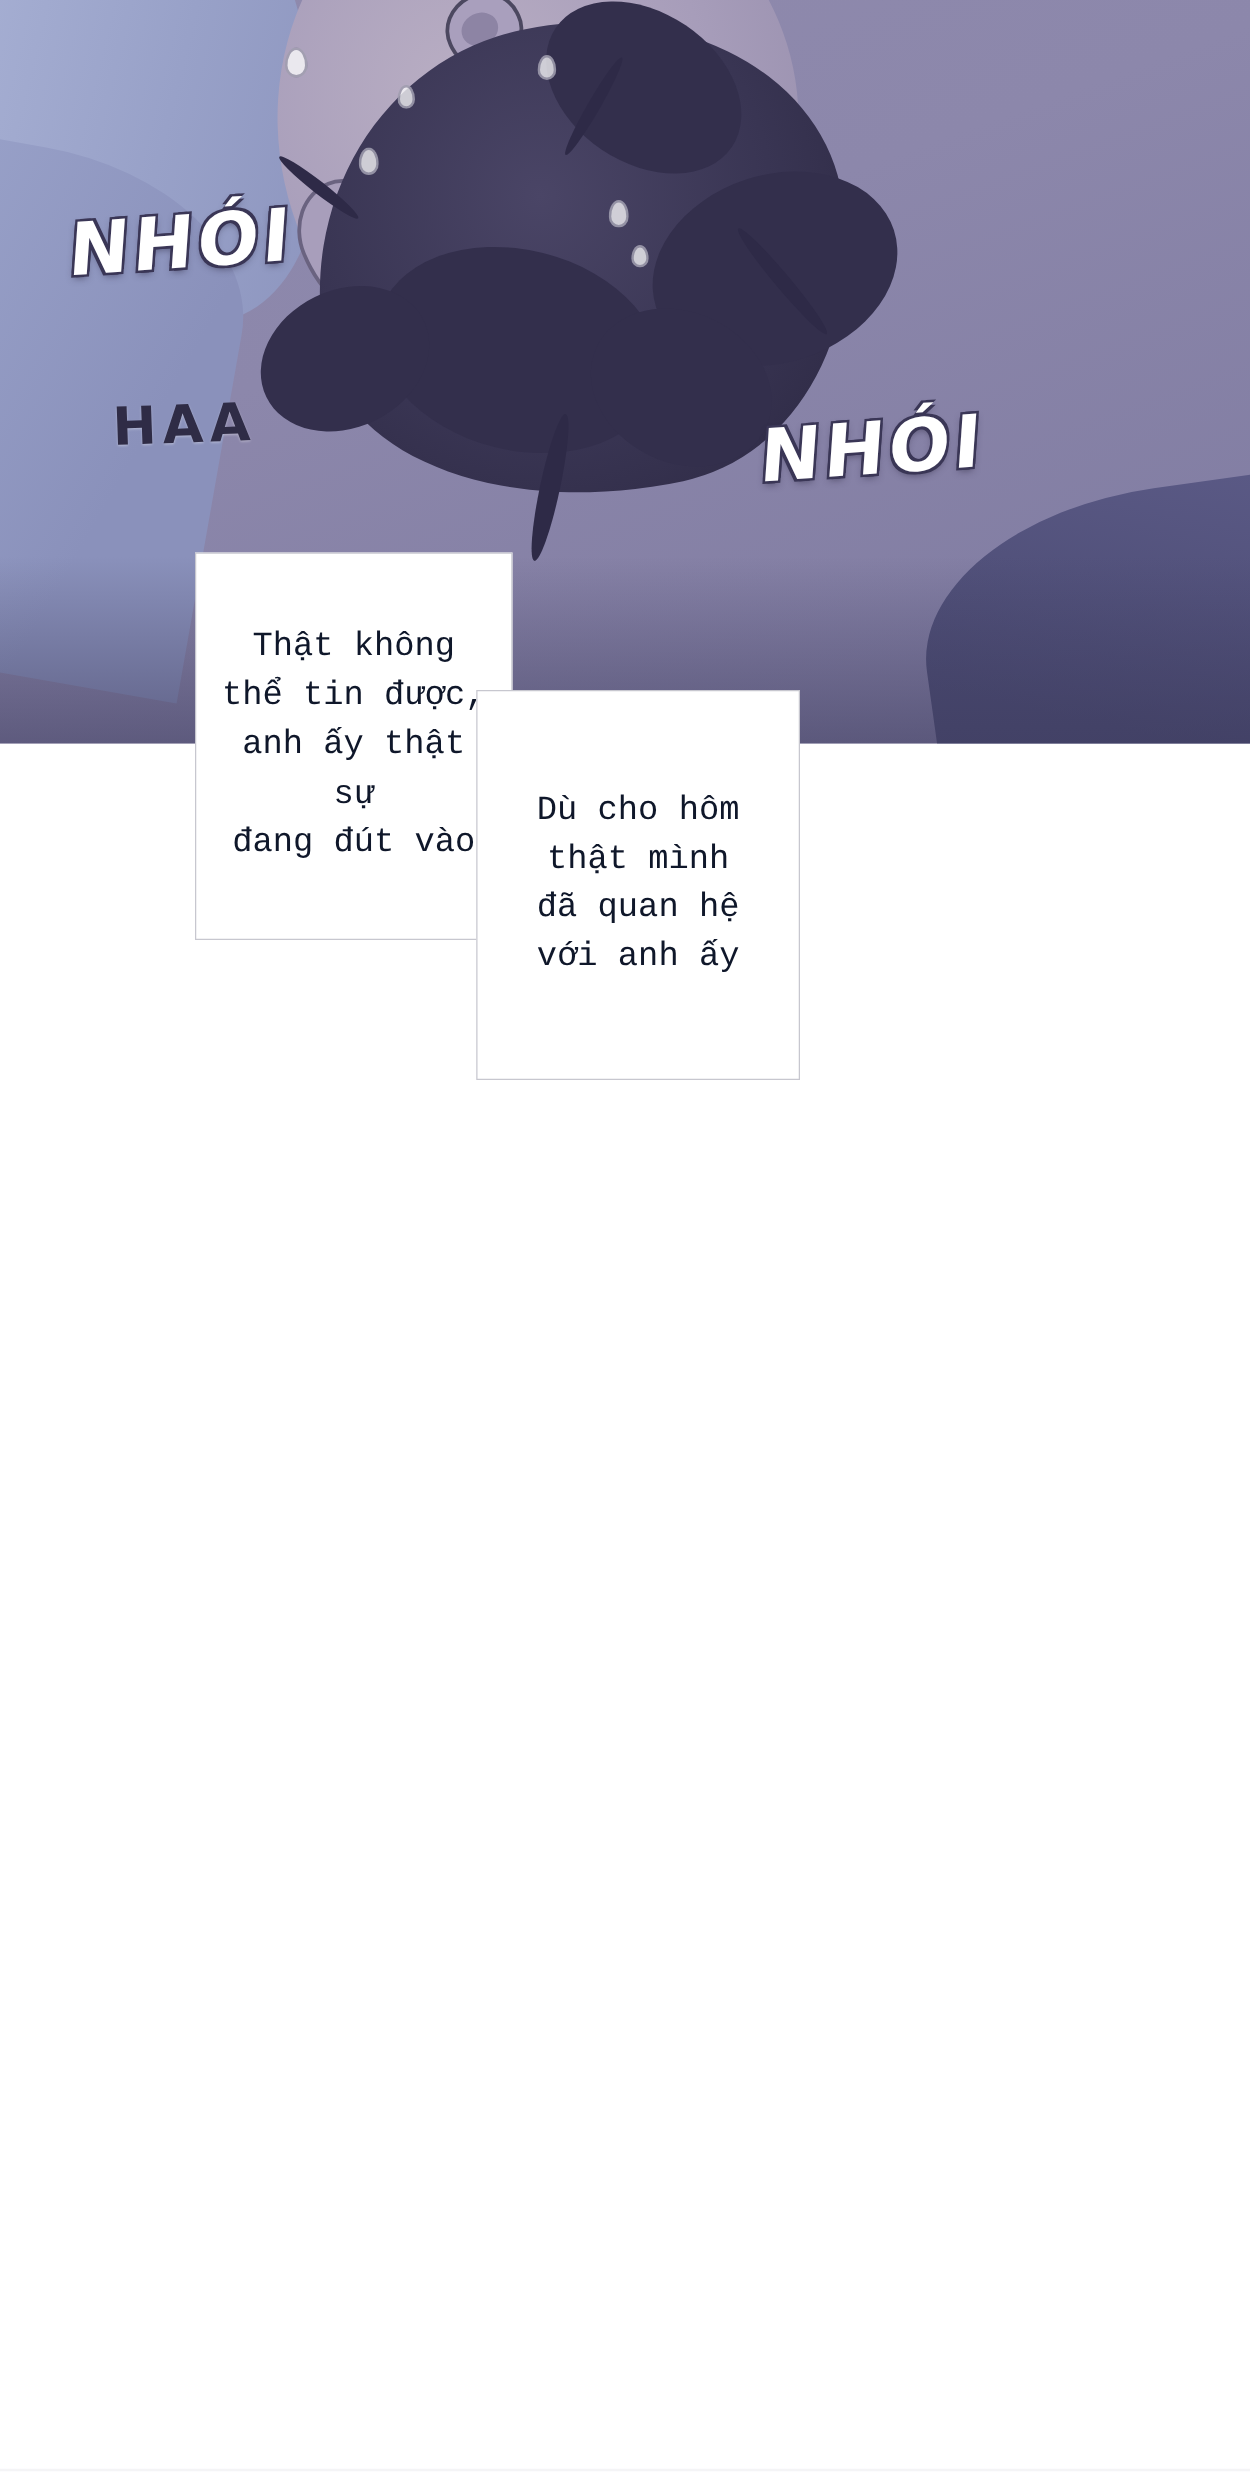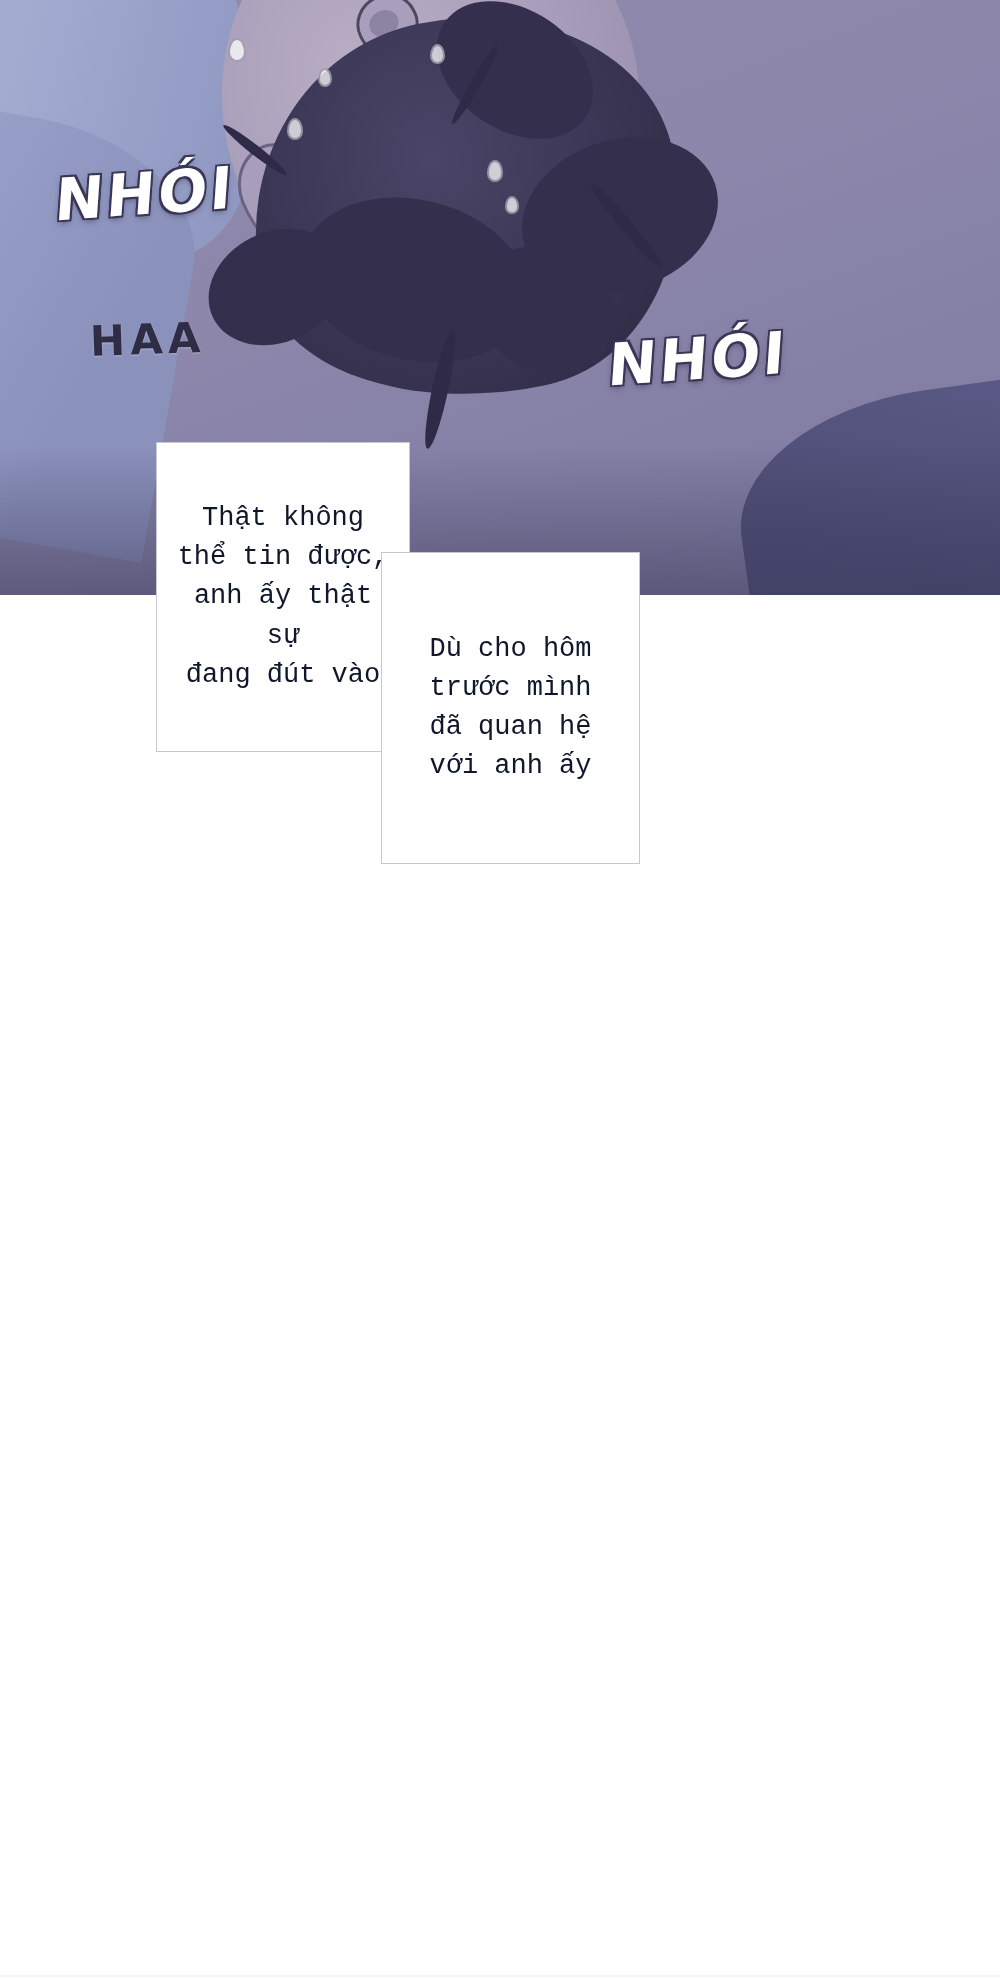--- a/index.html
+++ b/index.html
@@ -308,15 +308,15 @@
   <div class="faint-line fl1"></div>
 
 </div>
 
 <div class="dialogue" id="dialogue-1">Thật không
 thể tin được,
 anh ấy thật sự
 đang đút vào</div>
 
 <div class="dialogue" id="dialogue-2">Dù cho hôm
-trước mình
+thật mình
 đã quan hệ
 với anh ấy</div>
 
 </body></html>

